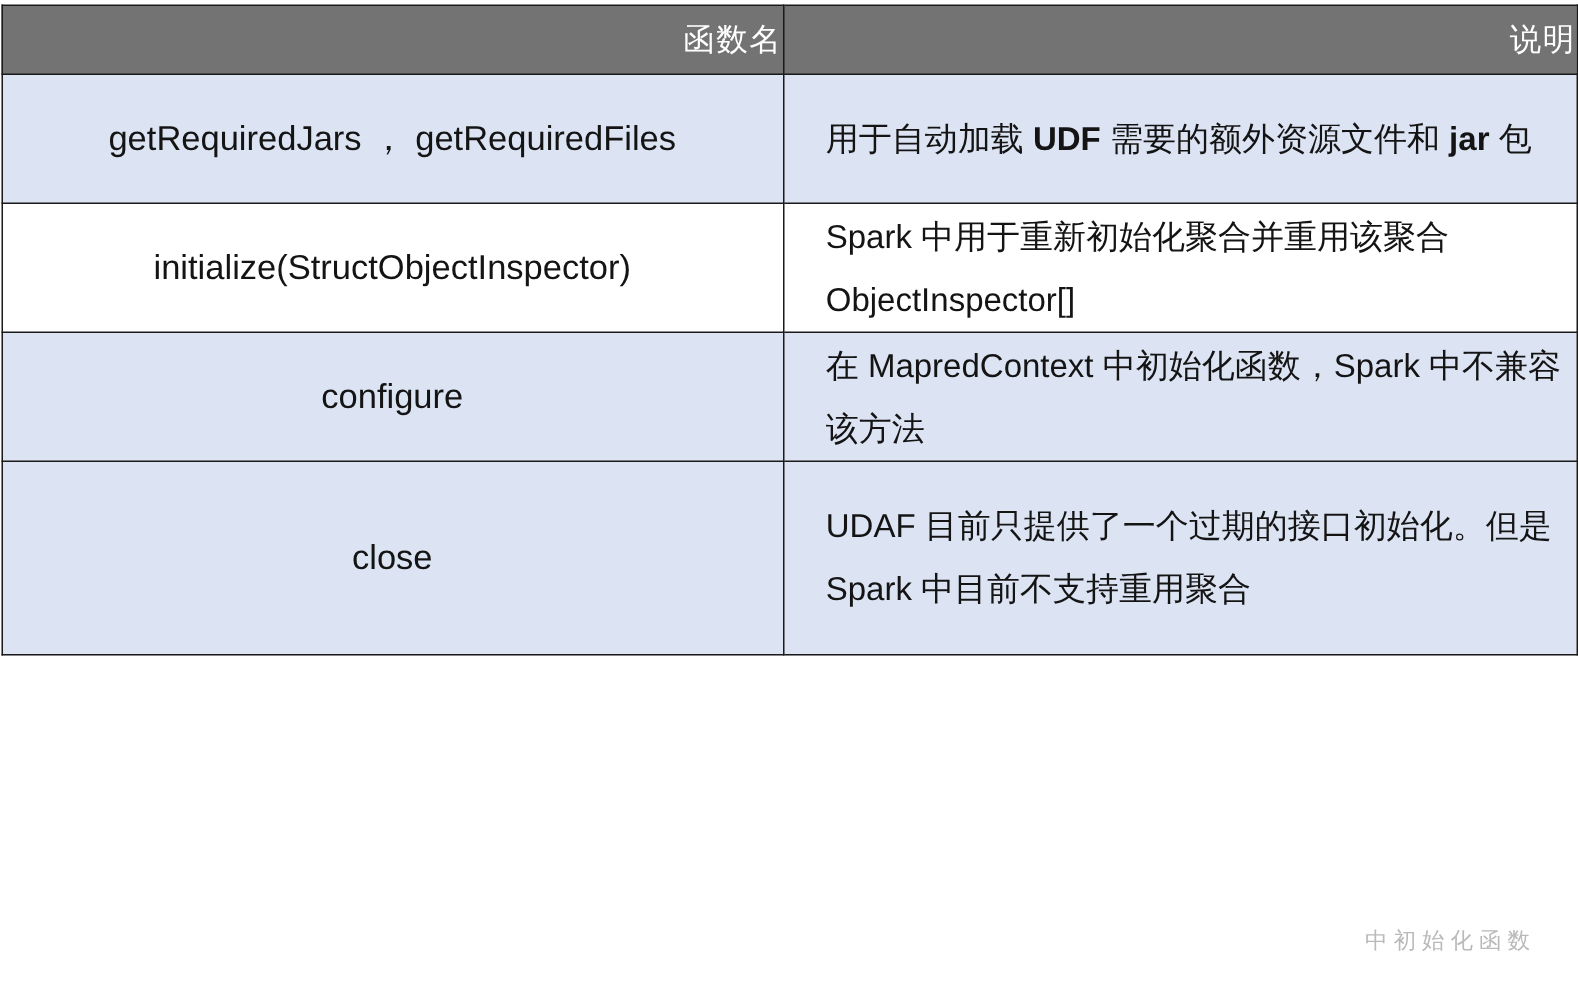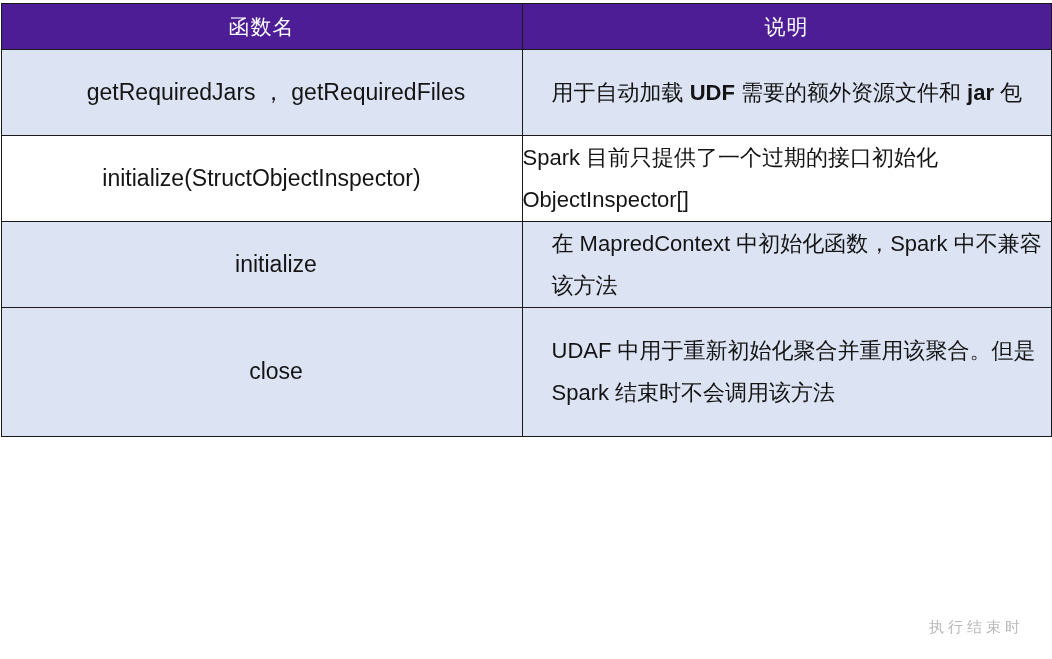--- a/index.html
+++ b/index.html
@@ -38,26 +38,26 @@
   table.fn-table th,
   table.fn-table td {
     border: 1.4px solid #1a1a1a;
     padding: 0;
     vertical-align: middle;
     box-sizing: border-box;
   }
 
   
   thead th {
-    background: #4c1d95;
+    background: #737373;
     color: #ffffff;
     height: 45px;
     font-size: 21px;
     font-weight: 400;
-    text-align: center;
+    text-align: right;
     letter-spacing: 1px;
   }
   thead th .hdr-text {
     display: block;
     line-height: 45px;
   }
 
   
   tbody td {
     height: 86px;
@@ -80,24 +80,25 @@
     text-align: left;
     font-size: 22px;
     color: #141414;
     padding: 8px 12px 8px 10px;
     vertical-align: top;
   }
   td.cell-desc .desc-text {
     display: block;
     line-height: 42px;
     word-break: break-word;
+    margin-left: 28px;
   }
 
   
-  tr.shade td { background: #dce3f3; padding-left: 29px; }
+  tr.shade td { background: #dce3f3; }
   tr.plain td { background: #ffffff; }
 
   
   td.cell-desc b { font-weight: 700; }
 
   
   .watermark {
     position: absolute;
     right: 28px;
     bottom: 22px;
@@ -138,37 +139,37 @@
           </td>
           <td class="cell-desc">
             <span class="desc-text">用于自动加载 <b>UDF</b> 需要的额外资源文件和 <b>jar</b> 包</span>
           </td>
         </tr>
         <tr class="plain">
           <td class="cell-name">
             <span class="name-text">initialize(StructObjectInspector)</span>
           </td>
           <td class="cell-desc">
-            <span class="desc-text">Spark 目前只提供了一个过期的接口初始化 ObjectInspector[]</span>
+            <span class="desc-text">Spark 中用于重新初始化聚合并重用该聚合 ObjectInspector[]</span>
           </td>
         </tr>
         <tr class="shade">
           <td class="cell-name">
-            <span class="name-text">initialize</span>
+            <span class="name-text">configure</span>
           </td>
           <td class="cell-desc">
             <span class="desc-text">在 MapredContext 中初始化函数，Spark 中不兼容该方法</span>
           </td>
         </tr>
         <tr class="shade tall">
           <td class="cell-name">
             <span class="name-text">close</span>
           </td>
           <td class="cell-desc">
-            <span class="desc-text">UDAF 中用于重新初始化聚合并重用该聚合。但是 Spark 结束时不会调用该方法</span>
+            <span class="desc-text">UDAF 目前只提供了一个过期的接口初始化。但是 Spark 中目前不支持重用聚合</span>
           </td>
         </tr>
       </tbody>
   </table>
 
-  <div class="watermark">执行结束时</div>
+  <div class="watermark">中初始化函数</div>
 
 </div>
 
 </body></html>

